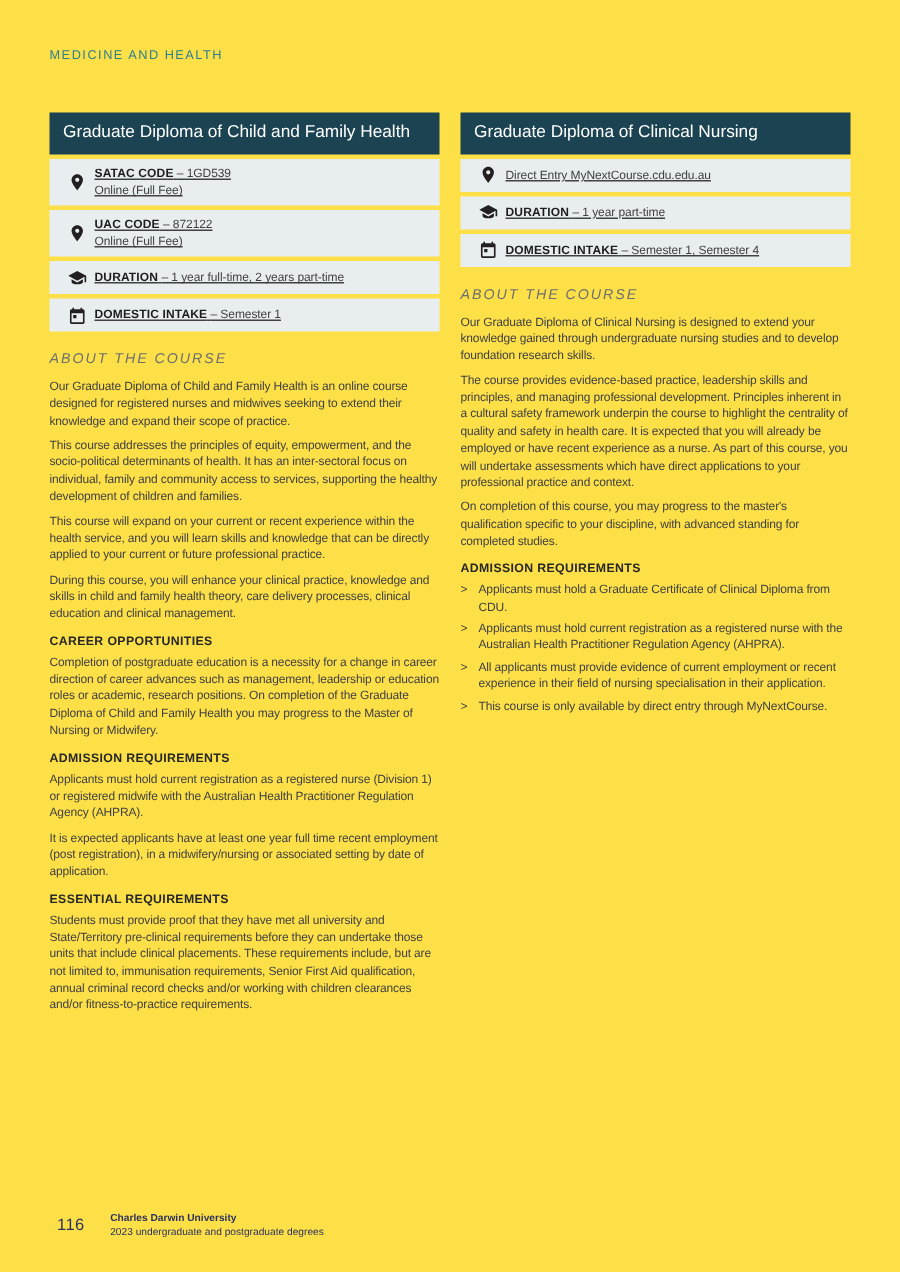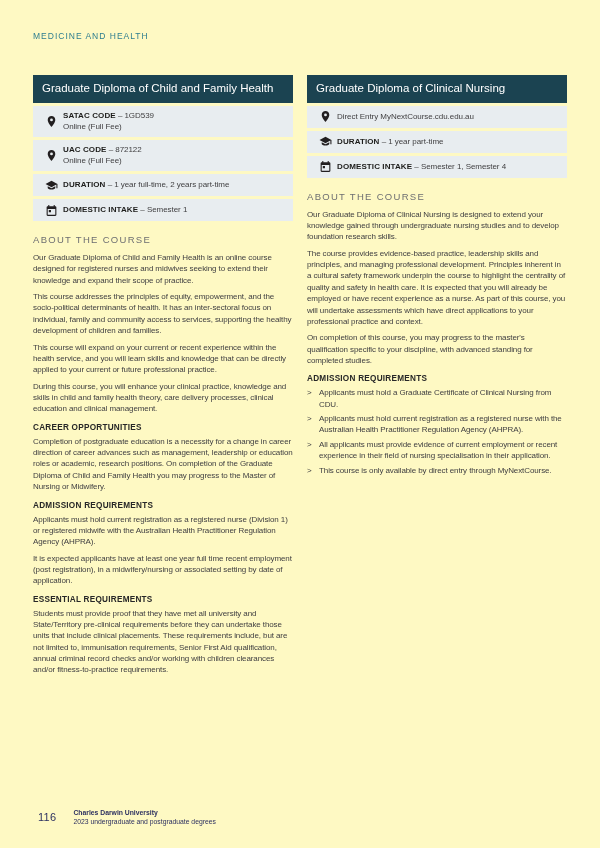--- a/index.html
+++ b/index.html
@@ -1,20 +1,20 @@
 <!DOCTYPE html>
 <html><head>
 <meta charset="utf-8">
 <style>
   * { margin:0; padding:0; box-sizing:border-box; }
   html,body { background:#ffffff; }
   .page {
     position:relative;
     width:600px; height:848px;
-    background:#fef9c3;
+    background:#fde047;
     font-family:"Liberation Sans", sans-serif;
     overflow:hidden;
   }
   .section-label {
     position:absolute; top:31px; left:33px;
     font-size:8.5px; letter-spacing:1px;
     color:#2e7e8f; font-weight:400;
   }
   .columns {
     position:absolute; top:75px; left:33px;
@@ -33,27 +33,28 @@
     background:#e8edf0;
     margin-top:3px;
     padding:4px 6px;
     min-height:22px;
   }
   .info-row .icon {
     flex:0 0 24px; display:flex; justify-content:center; align-items:center;
     color:#221f20;
   }
   .info-row .icon svg { width:13px; height:13px; display:block; }
-  .info-text { font-size:8px; line-height:1.45; color:#414042; letter-spacing:-0.05px; }
+  .info-text { font-size:8px; line-height:1.45; color:#414042; letter-spacing:-0.05px;text-decoration:underline; }
   .info-text b { color:#1d1d1b; font-weight:700; letter-spacing:0.1px; }
   .about-heading {
     margin:13px 0 7px;
     font-size:9.5px; font-weight:400;
     letter-spacing:1.3px;
     color:#6d6e71;
+    font-style:italic;
   }
   .sub-heading {
     margin:8px 0 4px;
     font-size:8.2px; font-weight:700;
     letter-spacing:0.25px;
     color:#272727;
   }
   p.body {
     margin:0 0 5px;
     font-size:8px; line-height:1.42;
@@ -191,21 +192,21 @@
 
       <h3 class="about-heading">ABOUT THE COURSE</h3>
       <p class="body">Our Graduate Diploma of Clinical Nursing is designed to extend your knowledge gained through undergraduate nursing studies and to develop foundation research skills.</p>
       <p class="body">The course provides evidence-based practice, leadership skills and principles, and managing professional development. Principles inherent in a cultural safety framework underpin the course to highlight the centrality of quality and safety in health care. It is expected that you will already be employed or have recent experience as a nurse. As part of this course, you will undertake assessments which have direct applications to your professional practice and context.</p>
       <p class="body">On completion of this course, you may progress to the master's qualification specific to your discipline, with advanced standing for completed studies.</p>
 
       <h4 class="sub-heading">ADMISSION REQUIREMENTS</h4>
       <ul class="bullets">
         <li>
           <span class="marker">&gt;</span>
-          <span>Applicants must hold a Graduate Certificate of Clinical Nursing from CDU.</span>
+          <span>Applicants must hold a Graduate Certificate of Clinical Diploma from CDU.</span>
         </li>
         <li>
           <span class="marker">&gt;</span>
           <span>Applicants must hold current registration as a registered nurse with the Australian Health Practitioner Regulation Agency (AHPRA).</span>
         </li>
         <li>
           <span class="marker">&gt;</span>
           <span>All applicants must provide evidence of current employment or recent experience in their field of nursing specialisation in their application.</span>
         </li>
         <li>

